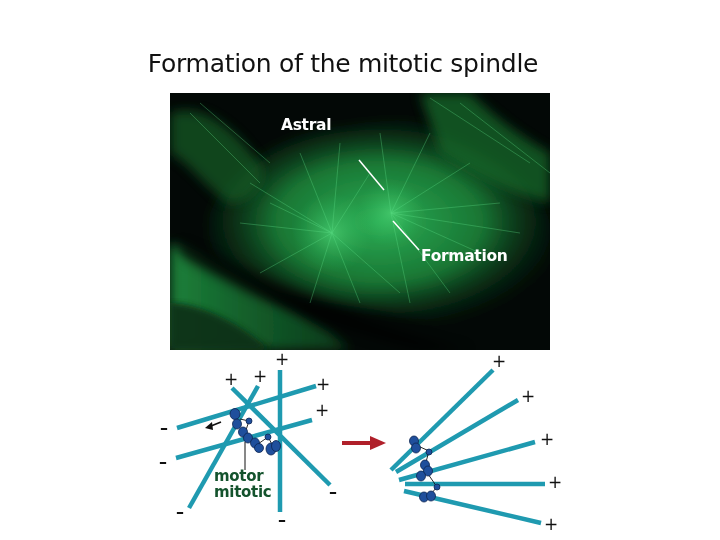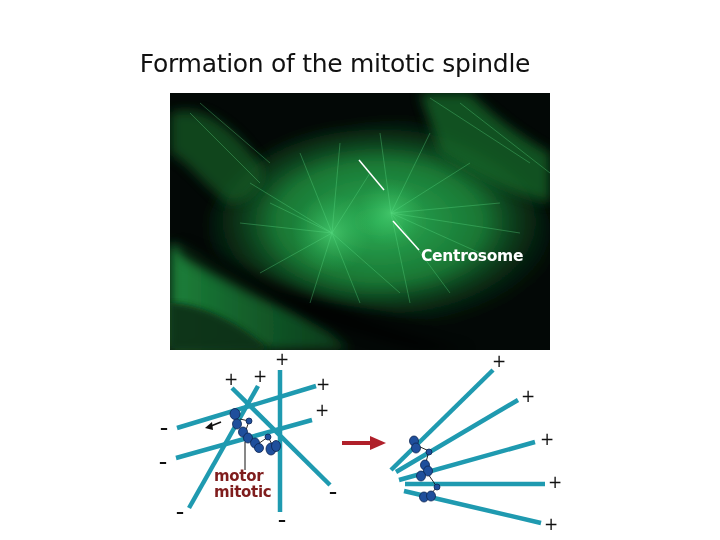--- a/index.html
+++ b/index.html
@@ -1,33 +1,33 @@
 <!DOCTYPE html>
 <html><head>
   <meta charset="utf-8">
   <style>
     html, body { margin: 0; padding: 0; background: #ffffff; }
     body { width: 720px; height: 540px; position: relative; overflow: hidden; font-family: "Liberation Sans", sans-serif; }
     .slide-title {
-      position: absolute; left: 4px; top: 49px; width: 662px; text-align: center;
+      position: absolute; left: 12px; top: 49px; width: 662px; text-align: center;
       font-family: "DejaVu Sans", sans-serif; font-size: 25px; color: #111111; letter-spacing: -0.3px;
     }
     .photo {
       position: absolute; left: 170px; top: 93px; width: 380px; height: 257px;
       background: #030806; overflow: hidden;
     }
     .photo svg { position: absolute; left: 0; top: 0; }
     .photo-label {
       position: absolute; color: #ffffff; font-family: "DejaVu Sans", sans-serif; font-weight: bold;
       font-size: 15.5px; line-height: 17px; letter-spacing: -0.3px;
     }
     .diagram { position: absolute; left: 0; top: 0; }
     .diagram-label {
       position: absolute; font-family: "DejaVu Sans", sans-serif; font-weight: bold;
-      font-size: 15px; line-height: 16px; color: #7f1d1d; letter-spacing: -0.3px;
+      font-size: 15px; line-height: 16px; color: #14532d; letter-spacing: -0.3px;
     }
     .pm { position: absolute; font-family: "DejaVu Sans", sans-serif; font-size: 17px; line-height: 17px; color: #111; transform: translate(-50%, -50%); }
     .pm.minus { font-weight: bold; font-size: 16px; }
   </style>
 </head>
 <body>
 
 <div class="slide-title">Formation of the mitotic spindle</div>
 
 <div class="photo">
@@ -93,22 +93,23 @@
       <line x1="20" y1="20" x2="90" y2="90"></line>
         <line x1="30" y1="10" x2="100" y2="70"></line>
       <line x1="260" y1="5" x2="360" y2="70"></line>
         <line x1="290" y1="10" x2="380" y2="80"></line>
     </g>
 
     <line x1="189" y1="67" x2="214" y2="97" stroke="#ffffff" stroke-width="1.5"></line>
     <line x1="223" y1="128" x2="249" y2="157" stroke="#ffffff" stroke-width="1.5"></line>
   </svg>
   <div class="photo-label" style="left:111px; top:24px;">
+    <div>Astral</div>
   </div>
-  <div class="photo-label" style="left:251px; top:155px;">Centrosome</div>
+  <div class="photo-label" style="left:251px; top:155px;">Formation</div>
 </div>
 
 <svg class="diagram" width="720" height="540" viewBox="0 0 720 540">
 
   <g stroke="#1f9ab0" stroke-width="4.5" stroke-linecap="butt">
     <line x1="280" y1="370" x2="280" y2="512"></line>
     <line x1="232" y1="388" x2="330" y2="485"></line>
     <line x1="258" y1="386" x2="189" y2="508"></line>
     <line x1="177" y1="428" x2="316" y2="386"></line>
     <line x1="176" y1="458" x2="312" y2="420"></line>

